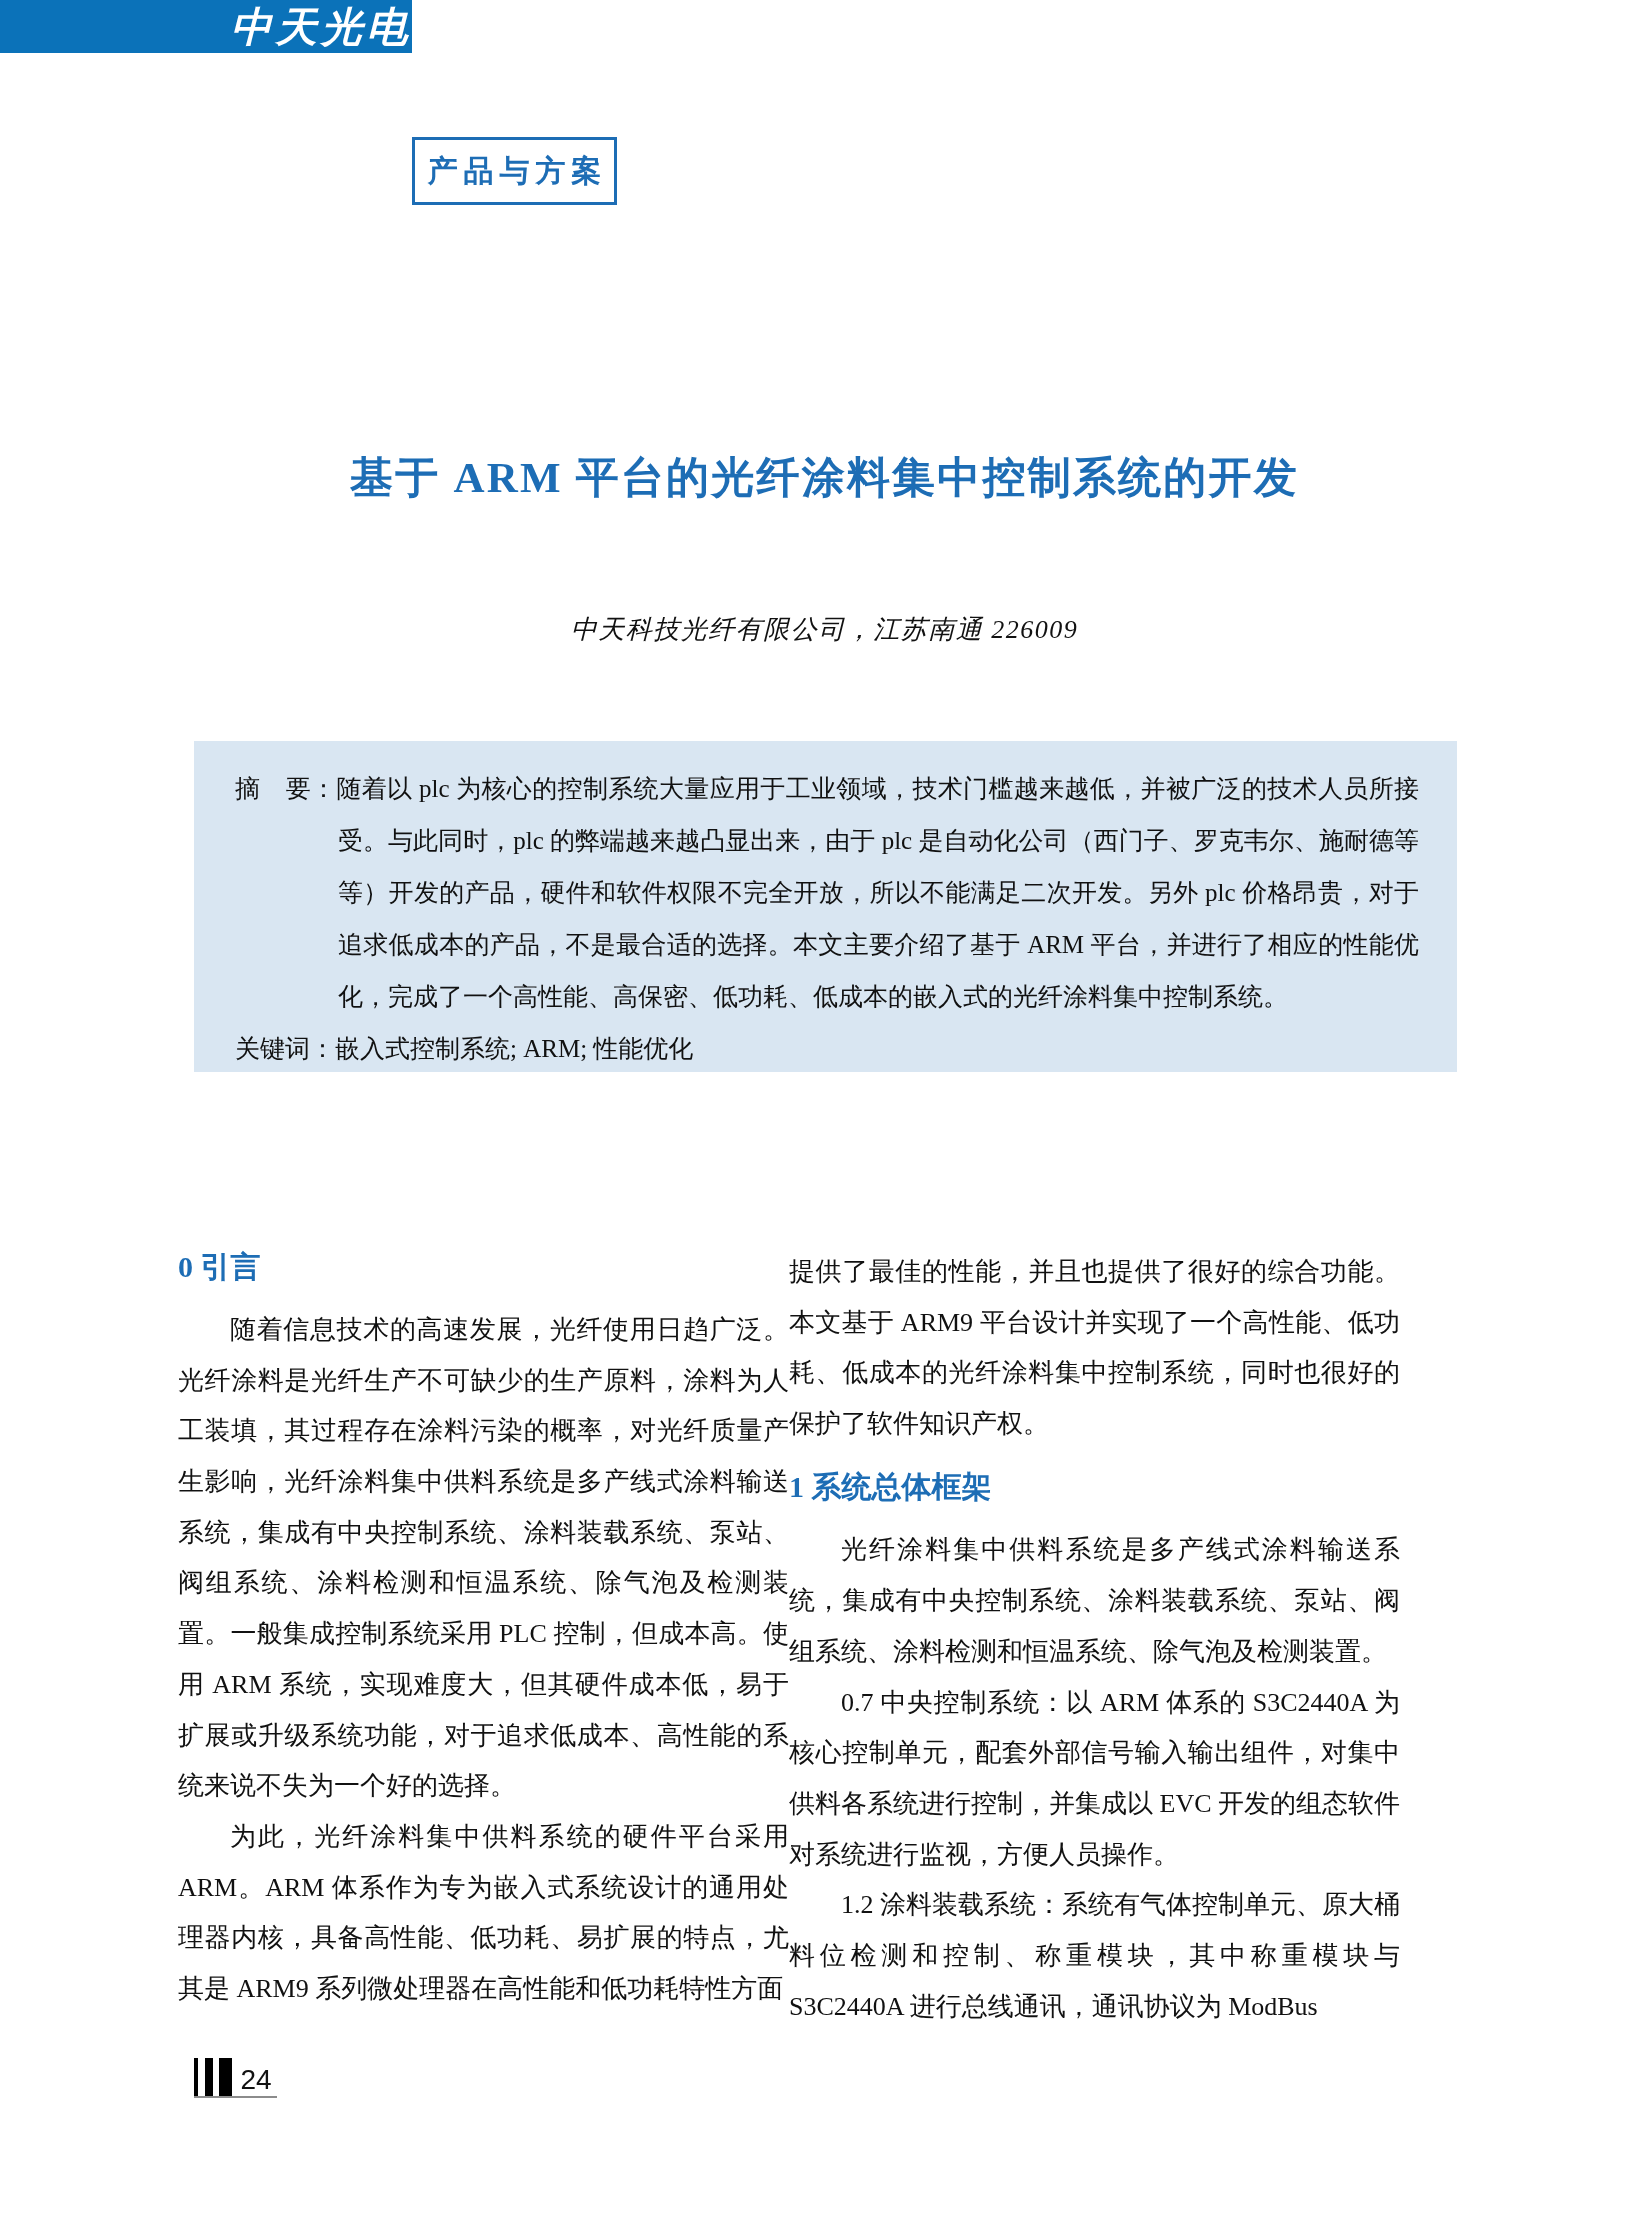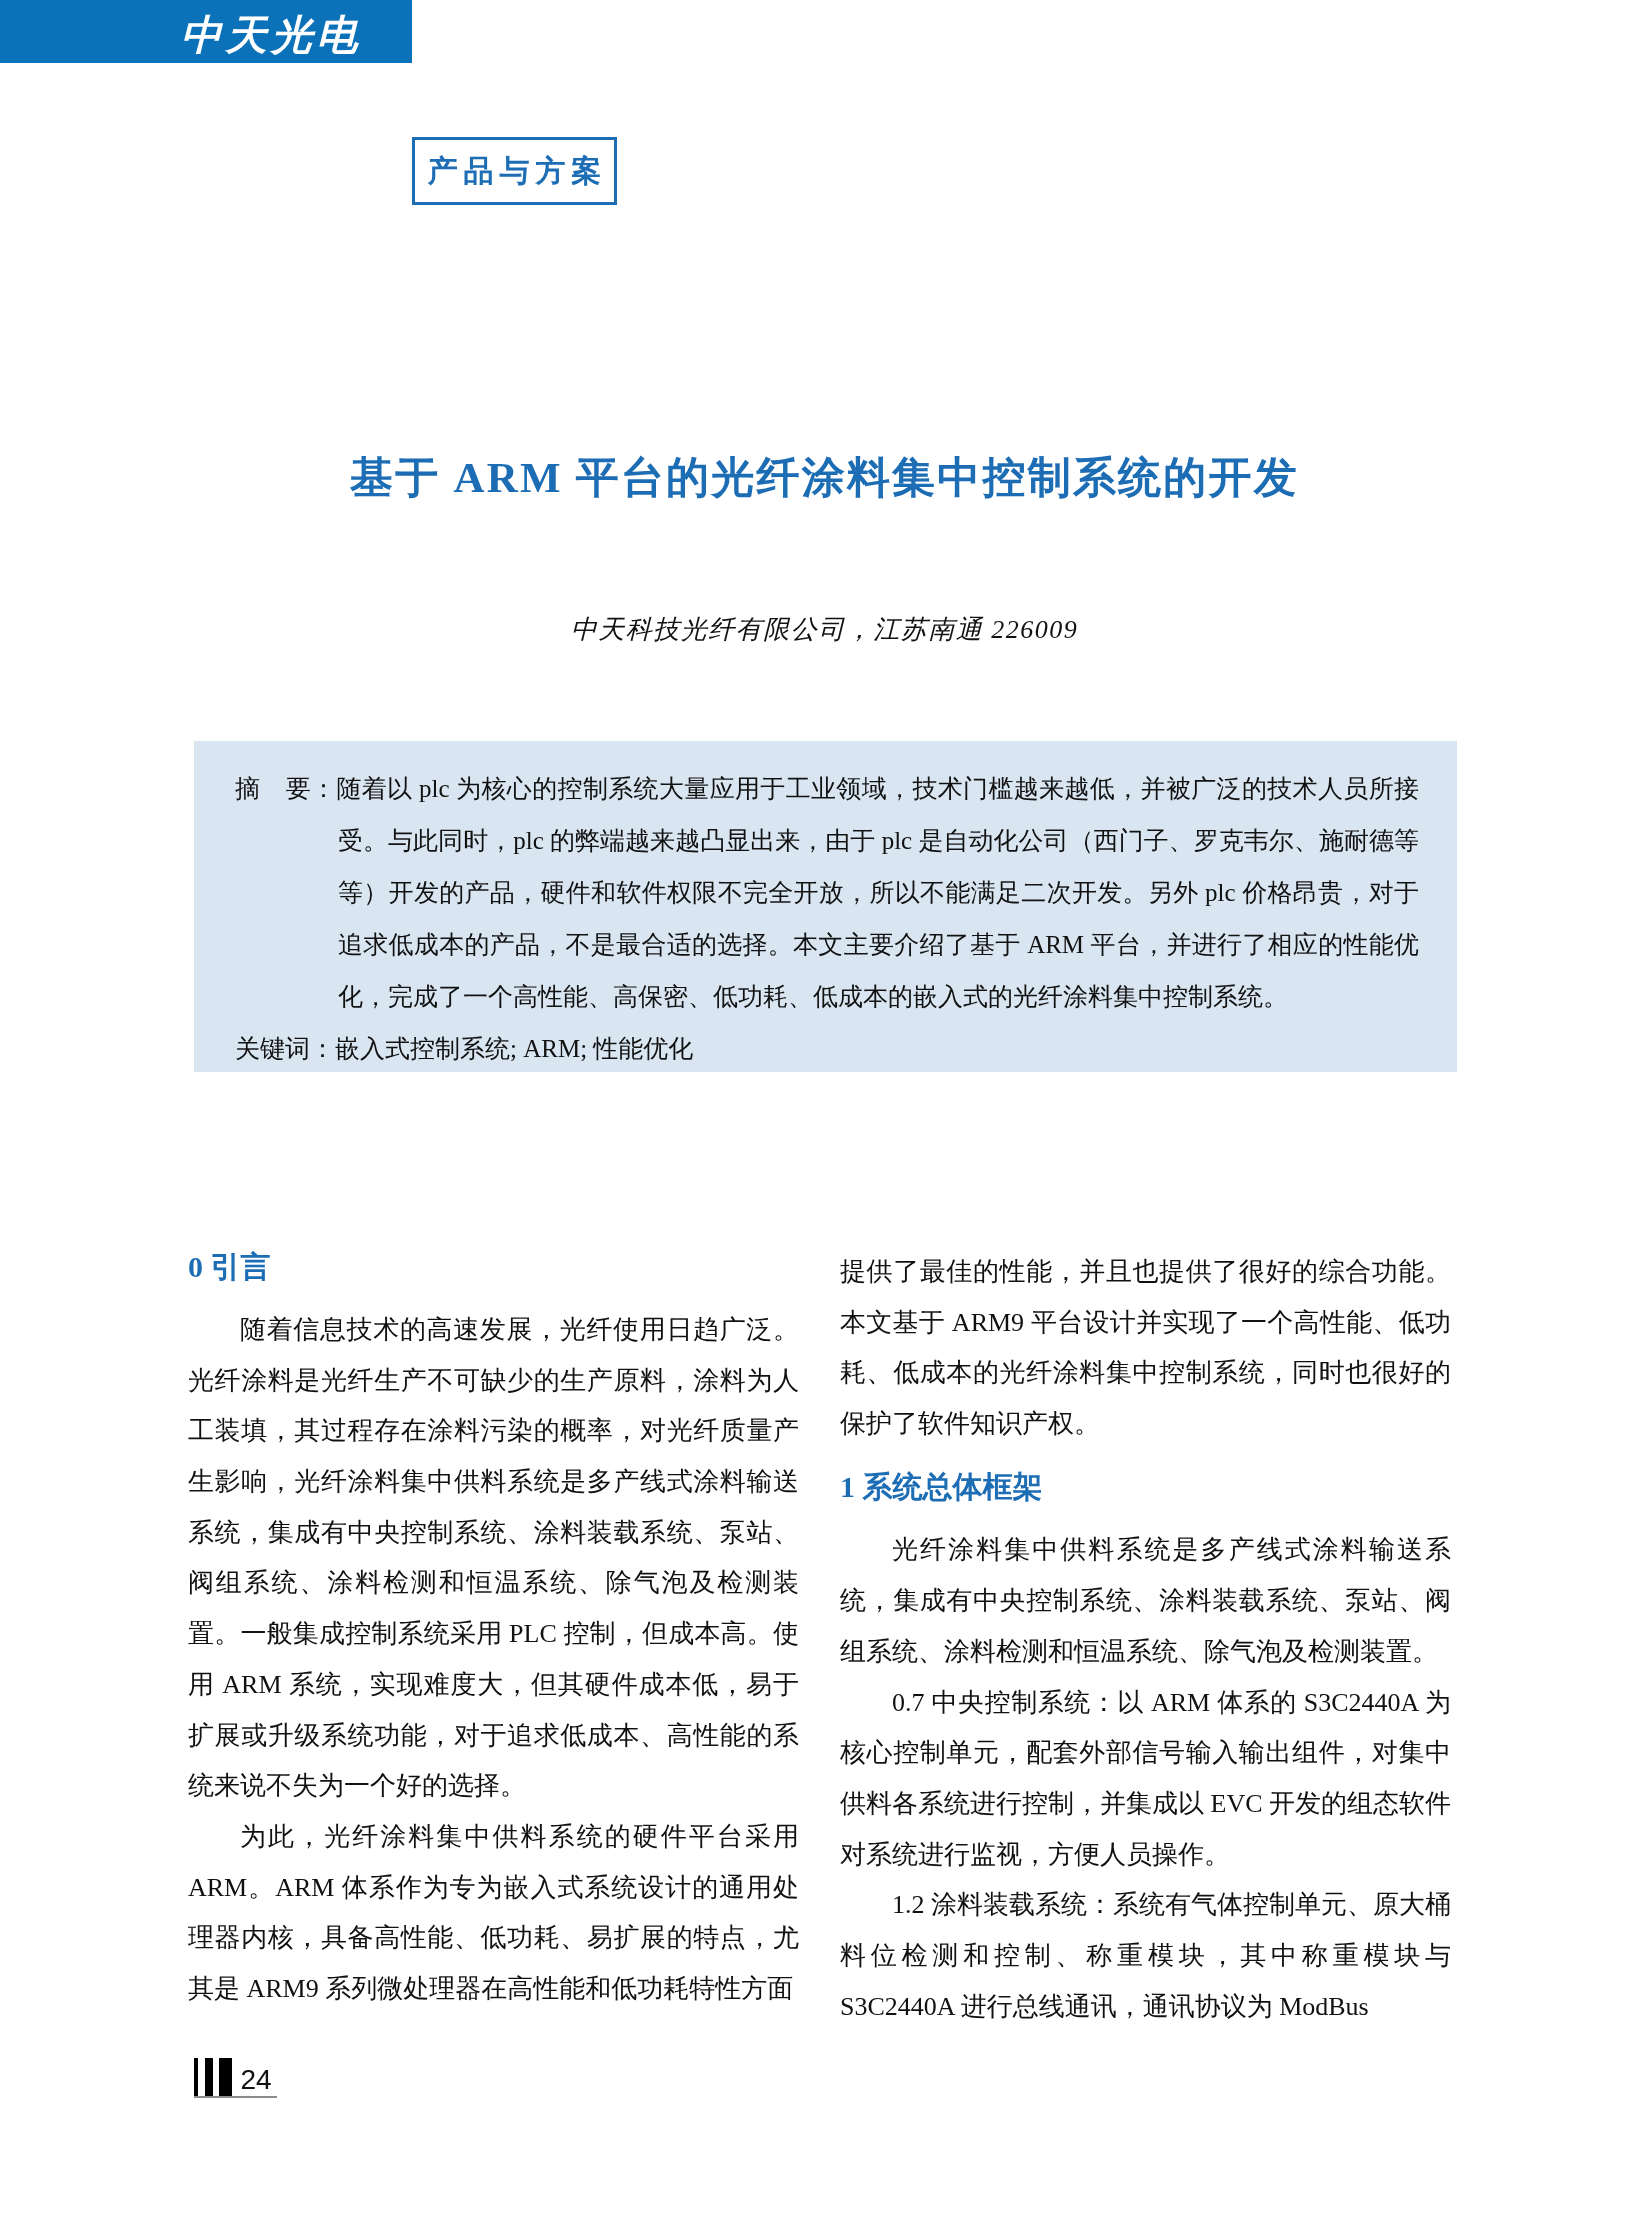--- a/index.html
+++ b/index.html
@@ -8,24 +8,24 @@
     width:1649px; height:2239px;
     background:#ffffff;
     font-family:"Liberation Serif","DejaVu Serif",serif;
     color:#111;
     overflow:hidden;
   }
 
   
   .header-bar {
     position:absolute; left:0; top:185;
-    width:412px; height:63px;
+    width:412px; height:53px;
     background:var(--bar-blue);
-    display:flex; align-items:flex-end; justify-content:flex-end;
-    padding-right:50px; box-sizing:border-box;
+    display:flex; align-items:flex-start; justify-content:flex-end;
+    box-sizing:border-box;
   }
   .logo {
     color:#ffffff; font-size:41px; font-weight:bold; font-style:italic;
     letter-spacing:4.4px; white-space:nowrap;
     font-family:"Liberation Serif","DejaVu Serif",serif;
   }
   .section-box {
     position:absolute; left:412px; top:137px;
     width:205px; height:68px;
     background:#ffffff;
@@ -68,23 +68,23 @@
     font-size:25px; line-height:52px;
   }
   .abstract p { margin:0; text-align:justify; }
   .hang {
     padding-left:103px; text-indent:-103px;
   }
   .abs-label { white-space:pre; }
 
   
   .columns {
-    position:absolute; left:188px; top:1247px;
+    position:absolute; left:178px; top:1247px;
     width:1263px;
-    display:flex; gap:41px;
+    display:flex; 
   }
   .col {
     width:611px;
     font-size:26px; line-height:1.95;
     text-align:justify;
   }
   .col h3 {
     color:var(--accent-blue);
     font-size:30px; font-weight:bold;
     line-height:1.3;

